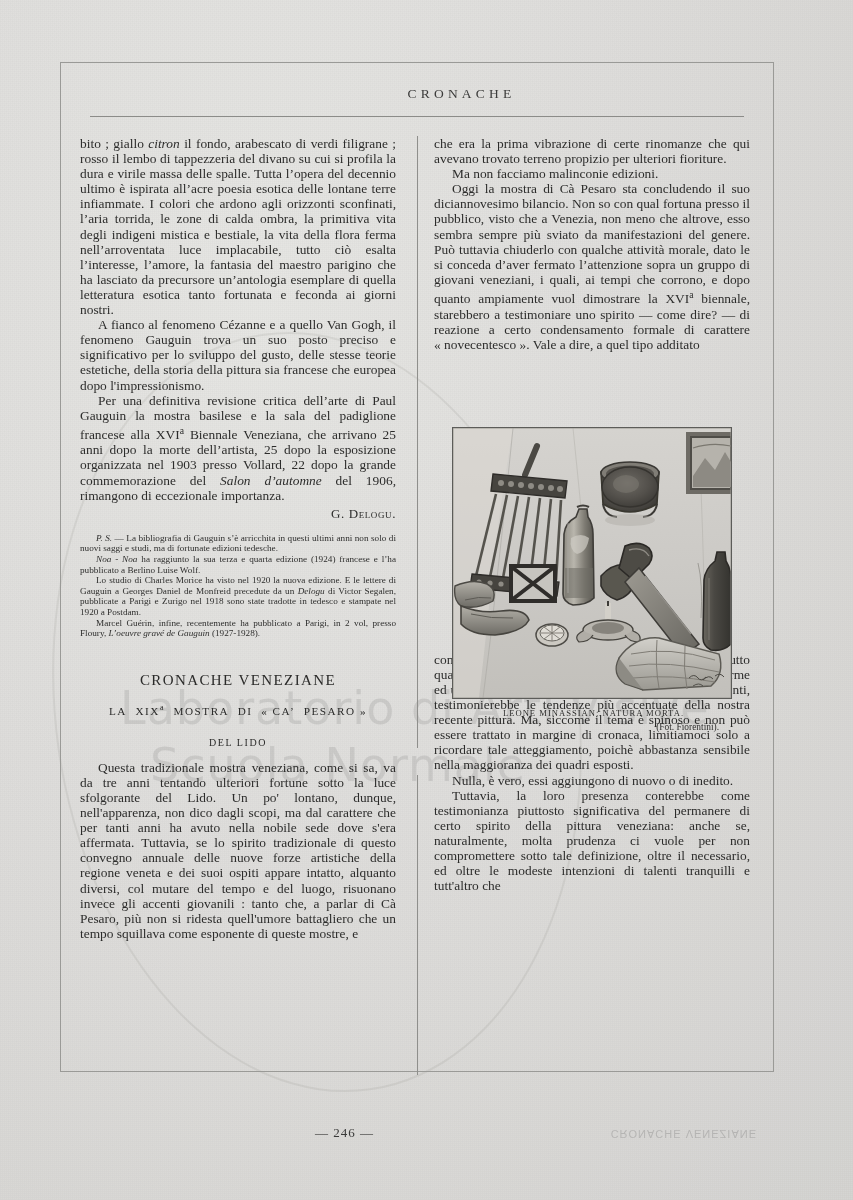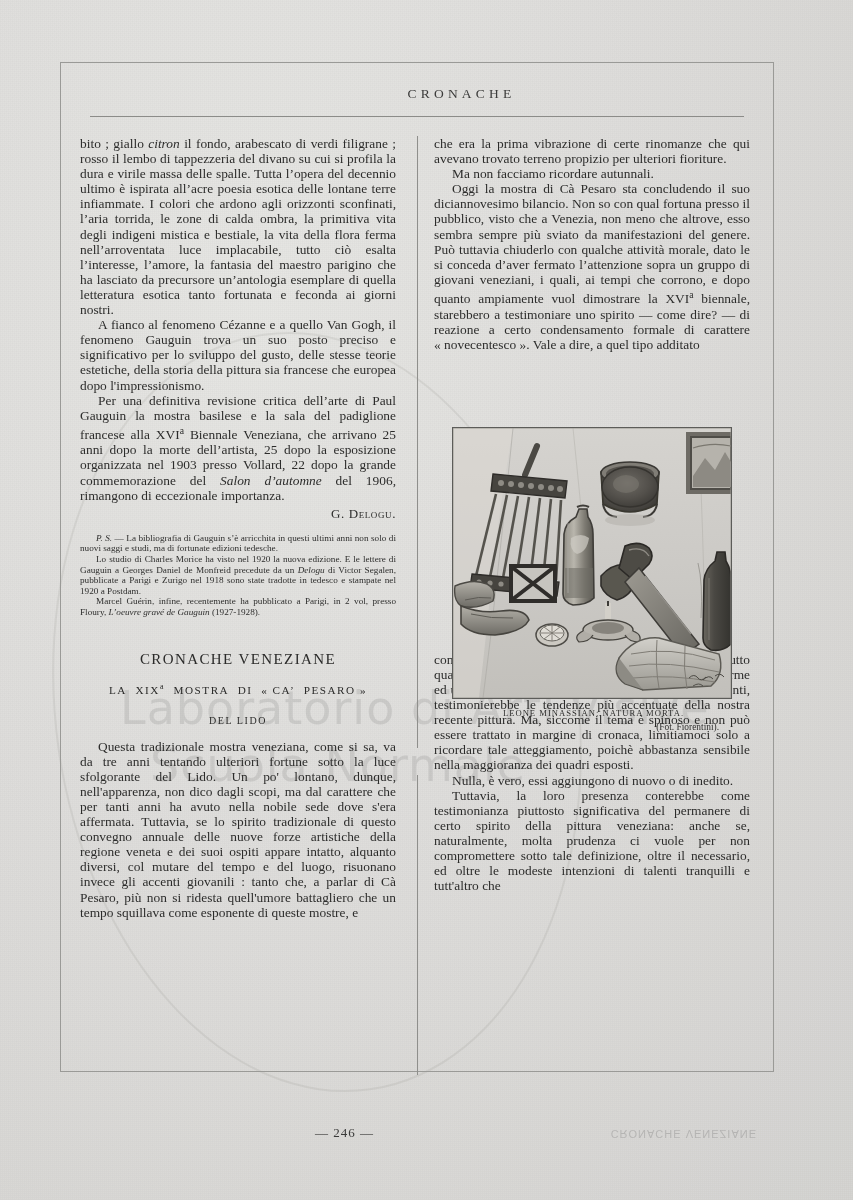--- a/index.html
+++ b/index.html
@@ -208,34 +208,35 @@
   <p class="noind">bito ; giallo <i>citron</i> il fondo, arabescato di verdi filigrane ; rosso il lembo di tappezzeria del divano su cui si profila la dura e virile massa delle spalle. Tutta l’opera del decennio ultimo è ispirata all’acre poesia esotica delle lontane terre infiammate. I colori che ardono agli orizzonti sconfinati, l’aria torrida, le zone di calda ombra, la primitiva vita degli indigeni mistica e bestiale, la vita della flora ferma nell’arroventata luce implacabile, tutto ciò esalta l’interesse, l’amore, la fantasia del maestro parigino che ha lasciato da precursore un’antologia esemplare di quella letteratura esotica tanto fortunata e feconda ai giorni nostri.</p>
 
   <p>A fianco al fenomeno Cézanne e a quello Van Gogh, il fenomeno Gauguin trova un suo posto preciso e significativo per lo sviluppo del gusto, delle stesse teorie estetiche, della storia della pittura sia francese che europea dopo l'impressionismo.</p>
 
   <p>Per una definitiva revisione critica dell’arte di Paul Gauguin la mostra basilese e la sala del padiglione francese alla XVI<span class="sup">a</span> Biennale Veneziana, che arrivano 25 anni dopo la morte dell’artista, 25 dopo la esposizione organizzata nel 1903 presso Vollard, 22 dopo la grande commemorazione del <i>Salon d’automne</i> del 1906, rimangono di eccezionale importanza.</p>
 
   <div class="signature">G. Delogu.</div>
 
   <div class="ps">
     <p><i>P. S.</i> — La bibliografia di Gauguin s’è arricchita in questi ultimi anni non solo di nuovi saggi e studi, ma di fortunate edizioni tedesche.</p>
+    <p><i>Noa&nbsp;-&nbsp;Noa</i> ha raggiunto la sua terza e quarta edizione (1924) francese e l’ha pubblicato a Berlino Luise Wolf.</p>
     <p>Lo studio di Charles Morice ha visto nel 1920 la nuova edizione. E le lettere di Gauguin a Georges Daniel de Monfreid precedute da un <i>Delogu</i> di Victor Segalen, pubblicate a Parigi e Zurigo nel 1918 sono state tradotte in tedesco e stampate nel 1920 a Postdam.</p>
     <p>Marcel Guérin, infine, recentemente ha pubblicato a Parigi, in 2 vol, presso Floury, <i>L’oeuvre gravé de Gauguin</i> (1927-1928).</p>
   </div>
 
   <div class="sec-main">CRONACHE VENEZIANE</div>
   <div class="sec-sub">LA&nbsp; XIX<span class="sup">a</span>&nbsp; MOSTRA&nbsp; DI&nbsp; «&nbsp;CA’&nbsp; PESARO&nbsp;»</div>
   <div class="sec-sub2">DEL LIDO</div>
 
   <p>Questa tradizionale mostra veneziana, come si sa, va da tre anni tentando ulteriori fortune sotto la luce sfolgorante del Lido. Un po' lontano, dunque, nell'apparenza, non dico dagli scopi, ma dal carattere che per tanti anni ha avuto nella nobile sede dove s'era affermata. Tuttavia, se lo spirito tradizionale di questo convegno annuale delle nuove forze artistiche della regione veneta e dei suoi ospiti appare intatto, alquanto diversi, col mutare del tempo e del luogo, risuonano invece gli accenti giovanili : tanto che, a parlar di Cà Pesaro, più non si ridesta quell'umore battagliero che un tempo squillava come esponente di queste mostre, e</p>
 </div>
 
 <div class="col" id="colR">
   <p class="noind">che era la prima vibrazione di certe rinomanze che qui avevano trovato terreno propizio per ulteriori fioriture.</p>
-  <p>Ma non facciamo ricordare autunnali.</p>
+  <p>Ma non facciamo malinconie edizioni.</p>
   <p>Oggi la mostra di Cà Pesaro sta concludendo il suo diciannovesimo bilancio. Non so con qual fortuna presso il pubblico, visto che a Venezia, non meno che altrove, esso sembra sempre più sviato da manifestazioni del genere. Può tuttavia chiuderlo con qualche attività morale, dato le si conceda d’aver fermato l’attenzione sopra un gruppo di giovani veneziani, i quali, ai tempi che corrono, e dopo quanto ampiamente vuol dimostrare la XVI<span class="sup">a</span> biennale, starebbero a testimoniare uno spirito — come dire? — di reazione a certo condensamento formale di carattere «&nbsp;novecentesco&nbsp;». Vale a dire, a quel tipo additato</p>
 
   <div style="height:300px"></div>
 
   <p class="noind">come fatale alle nostre nuove fioriture artistiche, ed a tutto quanto, con una certa gravità costruttiva di toni e di forme ed una spontaneità ed originalità non per tutti convincenti, testimonierebbe le tendenze più accentuate della nostra recente pittura. Ma, siccome il tema è spinoso e non può essere trattato in margine di cronaca, limitiamoci solo a ricordare tale atteggiamento, poichè abbastanza sensibile nella maggioranza dei quadri esposti.</p>
   <p>Nulla, è vero, essi aggiungono di nuovo o di inedito.</p>
   <p>Tuttavia, la loro presenza conterebbe come testimonianza piuttosto significativa del permanere di certo spirito della pittura veneziana: anche se, naturalmente, molta prudenza ci vuole per non compromettere sotto tale definizione, oltre il necessario, ed oltre le modeste intenzioni di talenti tranquilli e tutt'altro che</p>
 </div>
 
 <div id="figure">

